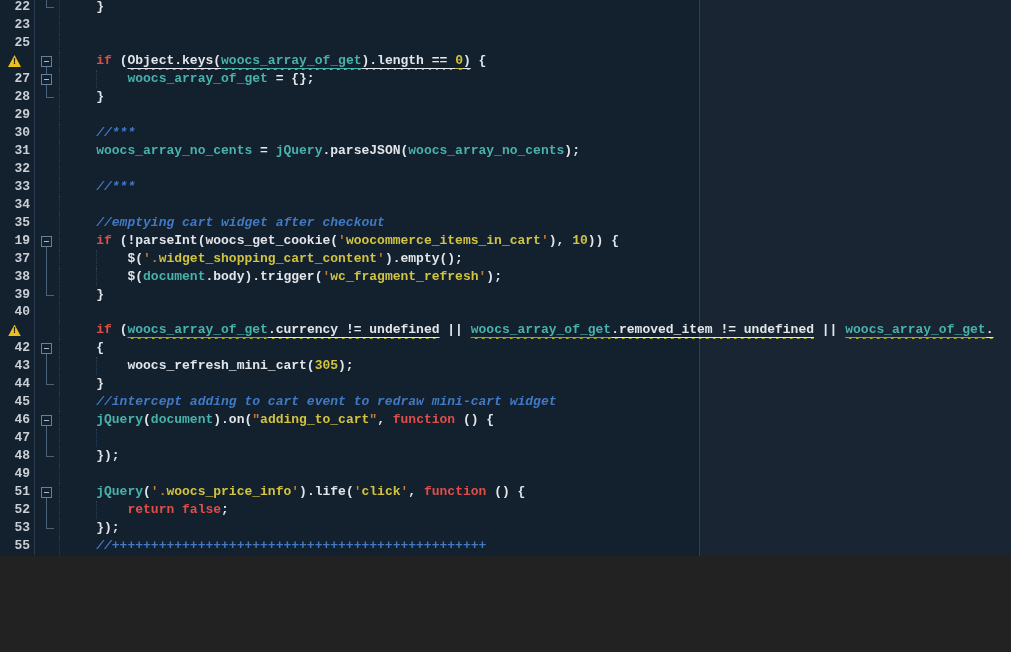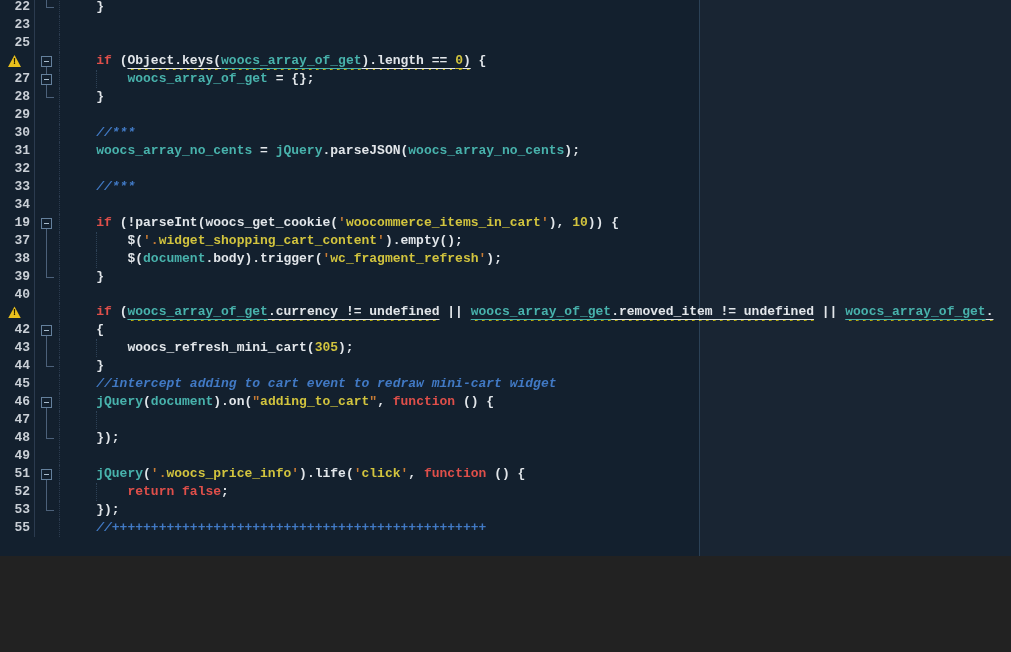--- a/index.html
+++ b/index.html
@@ -167,20 +167,25 @@
           <div class="num">33</div>
           <div class="fold"></div>
           <div class="code"><span>    </span><span class="tk c-com">//***</span></div>
         </div>
         <div class="row">
           <div class="num">34</div>
           <div class="fold"></div>
           <div class="code"></div>
         </div>
         <div class="row">
+          <div class="num">35</div>
+          <div class="fold"></div>
+          <div class="code"><span>    </span><span class="tk c-com">//emptying cart widget after checkout</span></div>
+        </div>
+        <div class="row">
           <div class="num">19</div>
           <div class="fold">
             <div class="fv down"></div>
             <div class="fbox"></div>
           </div>
           <div class="code"><span>    </span><span class="tk c-kw">if</span><span class="tk c-pln"> (!parseInt(woocs_get_cookie(</span><span class="tk c-qt">'</span><span class="tk c-str">woocommerce_items_in_cart</span><span class="tk c-qt">'</span><span class="tk c-pln">), </span><span class="tk c-num">10</span><span class="tk c-pln">)) {</span></div>
         </div>
         <div class="row">
           <div class="num">37</div>
           <div class="fold">

